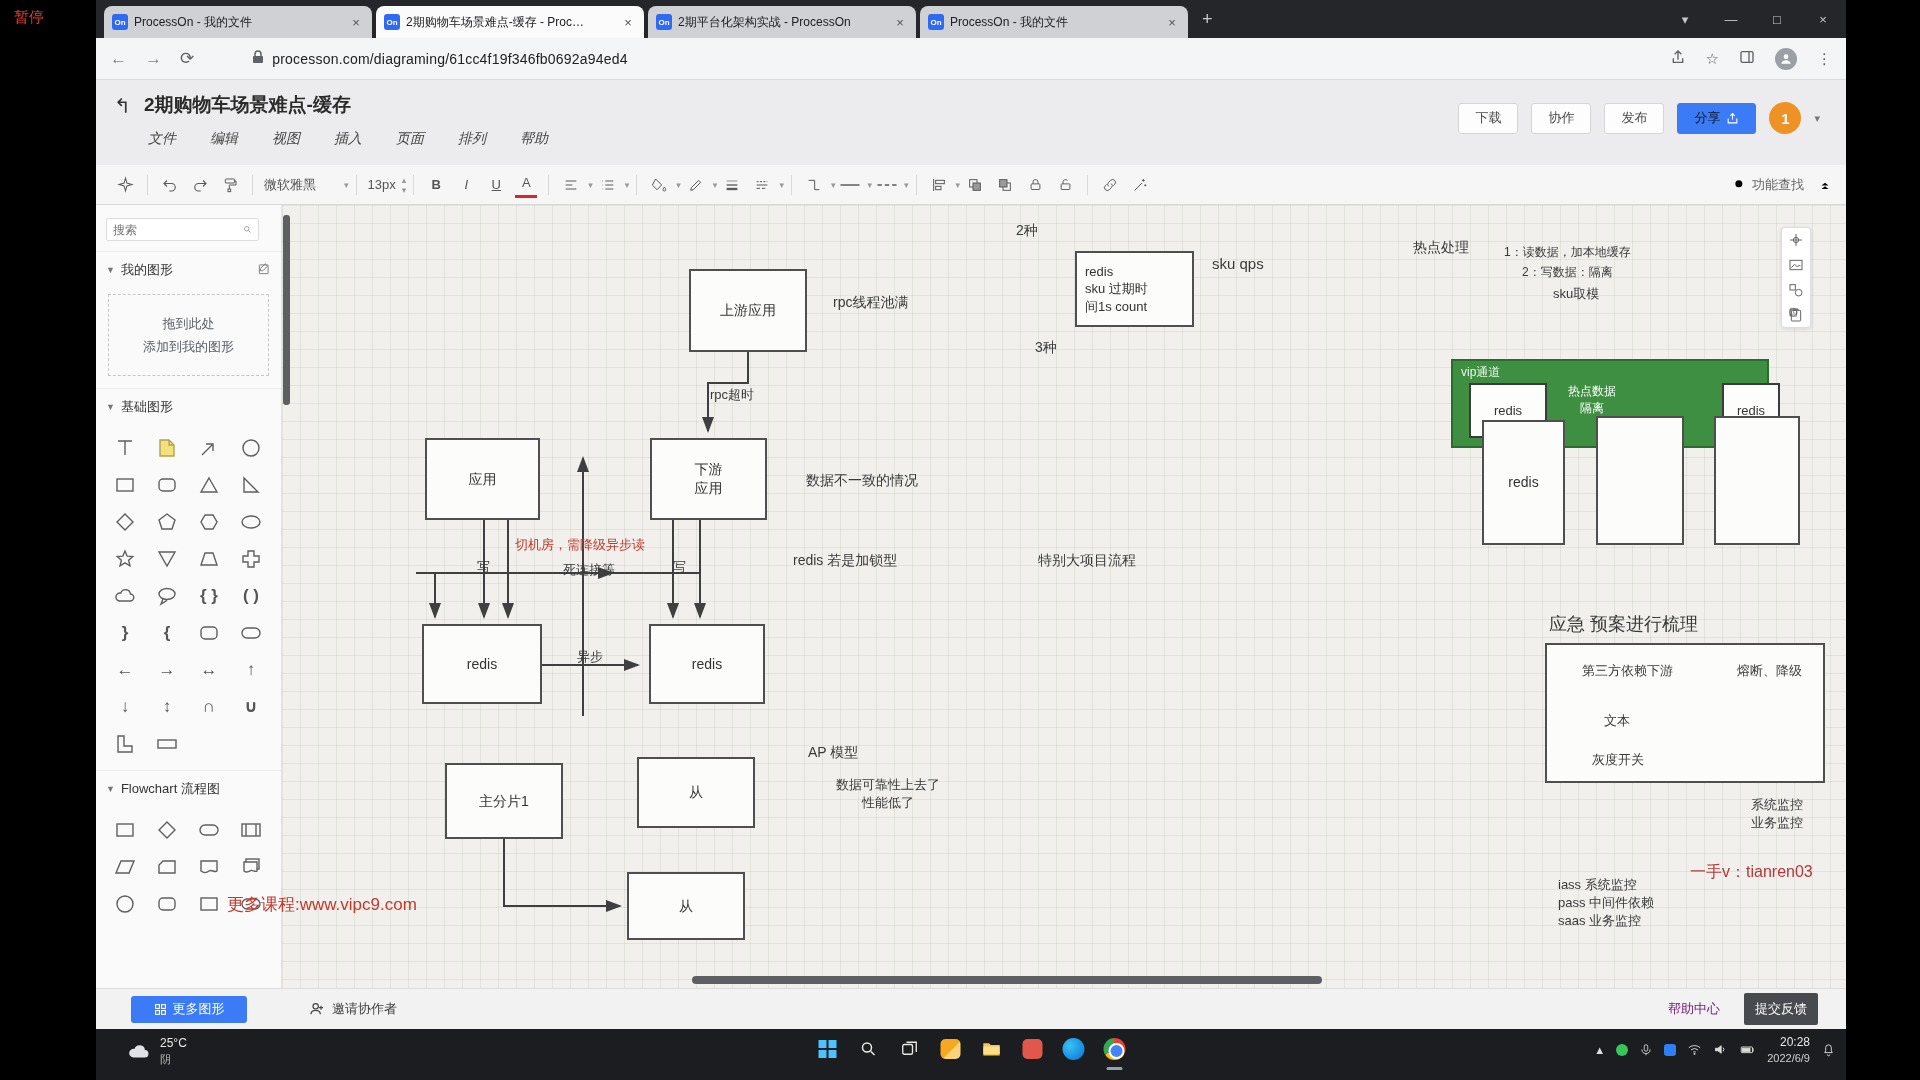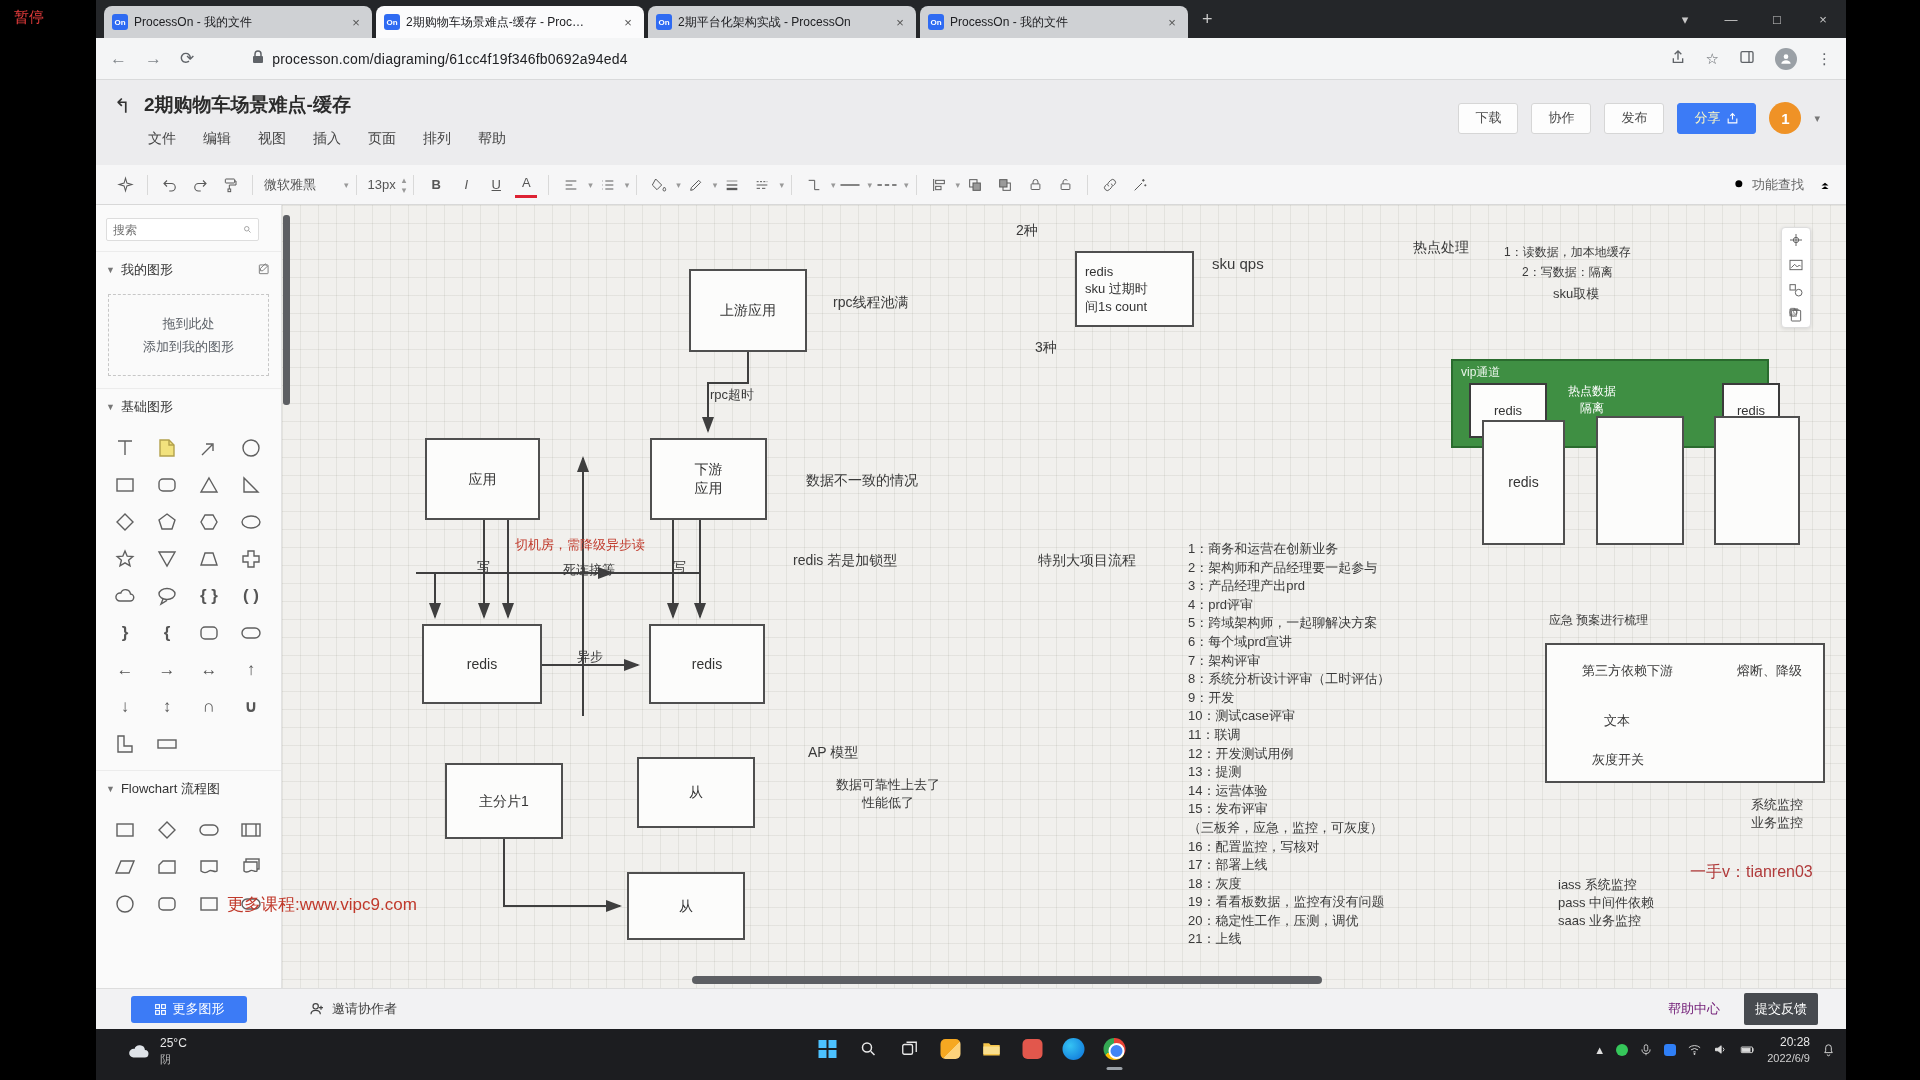--- a/index.html
+++ b/index.html
@@ -29,25 +29,25 @@
   #lock-icon { margin:0 8px 0 40px; }
   #url-text { font-size:14px; color:#202124; letter-spacing:.2px; }
   #url-right { margin-left:auto; display:flex; align-items:center; gap:20px; }
   #url-right .ric { color:#5f6368; font-size:15px; }
   #avatar-browser { width:22px; height:22px; border-radius:50%; background:#9aa0a6; display:flex; align-items:center; justify-content:center; }
 
   
   #appheader { position:absolute; left:0; top:80px; width:100%; height:85px; background:#ececee; }
   #back-arrow { position:absolute; left:18px; top:14px; font-size:20px; color:#333; }
   #doc-title { position:absolute; left:48px; top:12px; font-size:19px; font-weight:bold; color:#2b2b2b; }
-  #menu { position:absolute; left:52px; top:50px; display:flex; gap:27px; font-size:14px; color:#454545; }
+  #menu { position:absolute; left:52px; top:50px; display:flex; gap:34px; font-size:14px; color:#454545;font-style:italic; }
   #hdr-actions { position:absolute; right:26px; top:22px; display:flex; align-items:center; gap:13px; }
   .hbtn { height:31px; padding:0 16px; background:#fdfdfd; border:1px solid #d6d6d6; border-radius:3px;
           font-size:13px; color:#4a4a4a; display:flex; align-items:center; }
-  .hbtn.primary { background:#3c7bf6; border-color:#3c7bf6; color:#fef9c3; gap:6px; }
+  .hbtn.primary { background:#3c7bf6; border-color:#3c7bf6; color:#0f172a; gap:6px; }
   #avatar-app { width:32px; height:32px; border-radius:50%; background:#ef9226; color:#fff; font-size:15px; font-weight:bold;
                 display:flex; align-items:center; justify-content:center; }
   .chev { color:#777; font-size:11px; }
 
   
   #toolbar { position:absolute; left:0; top:165px; width:100%; height:40px; background:#f6f6f7;
              border-bottom:1px solid #d8d8d8; display:flex; align-items:center; padding:0 14px; font-size:13px; color:#555; }
   .ti { display:flex; align-items:center; justify-content:center; min-width:22px; height:26px; margin:0 4px; color:#555; }
   .ti svg { stroke:#5a5a5a; fill:none; stroke-width:1.5; }
   .tsep { width:1px; height:20px; background:#d9d9d9; margin:0 7px; }
@@ -668,42 +668,20 @@
       </svg>
 
       <div id="greenbox" style="left: 1169px; top: 110px; width: 318px; height: 89px; background: rgb(63, 143, 67); border-color: rgb(42, 107, 46); margin-top: 44px;">
         <span class="glabel">vip通道</span>
         <div class="gredis" id="gredis1" style="left: 16px; top: 22px; width: 78px; height: 55px;">redis</div>
         <div id="gcaption">热点数据
 隔离</div>
         <div class="gredis" id="gredis2" style="left: 269px; top: 22px; width: 58px; height: 55px;">redis</div>
       </div>
 
-      <div id="plist" style="left: 906px; top: 335px;">1：商务和运营在创新业务
-2：架构师和产品经理要一起参与
-3：产品经理产出prd
-4：prd评审
-5：跨域架构师，一起聊解决方案
-6：每个域prd宣讲
-7：架构评审
-8：系统分析设计评审（工时评估）
-9：开发
-10：测试case评审
-11：联调
-12：开发测试用例
-13：提测
-14：运营体验
-15：发布评审
-（三板斧，应急，监控，可灰度）
-16：配置监控，写核对
-17：部署上线
-18：灰度
-19：看看板数据，监控有没有问题
-20：稳定性工作，压测，调优
-21：上线</div>
 
       <div class="scroll-v"></div>
       <div class="scroll-h"></div>
     <div class="flow-box" style="left: 407px; top: 64px; width: 118px; height: 83px;">上游应用</div>
         <div class="flow-box" style="left: 143px; top: 233px; width: 115px; height: 82px;">应用</div>
         <div class="flow-box" style="left: 368px; top: 233px; width: 117px; height: 82px;">下游
 应用</div>
         <div class="flow-box" style="left: 140px; top: 419px; width: 120px; height: 80px;">redis</div>
         <div class="flow-box" style="left: 367px; top: 419px; width: 116px; height: 80px;">redis</div>
         <div class="flow-box" style="left: 163px; top: 558px; width: 118px; height: 76px;">主分片1</div>
@@ -729,21 +707,21 @@
         <div class="c-label" style="left: 233px; top: 331px; font-size: 13px; color: rgb(192, 57, 43);">切机房，需降级异步读</div>
         <div class="c-label" style="left: 281px; top: 356px; font-size: 13px;">死连接等</div>
         <div class="c-label" style="left: 195px; top: 353px; font-size: 13px;">写</div>
         <div class="c-label" style="left: 391px; top: 353px; font-size: 13px;">写</div>
         <div class="c-label" style="left: 295px; top: 443px; font-size: 13px;">异步</div>
         <div class="c-label" style="left: 511px; top: 346px; font-size: 14px;">redis 若是加锁型</div>
         <div class="c-label" style="left: 756px; top: 346px; font-size: 14px;">特别大项目流程</div>
         <div class="c-label" style="left: 526px; top: 538px; font-size: 14px;">AP 模型</div>
         <div class="c-label" style="left: 496px; top: 571px; font-size: 13px; width: 220px; text-align: center;">数据可靠性上去了
 性能低了</div>
-        <div class="c-label" style="left: 1267px; top: 407px; font-size: 12px;">应急 预案进行梳理</div>
+        <div class="c-label" style="left: 1267px; top: 407px; font-size: 18px;">应急 预案进行梳理</div>
         <div class="c-label" style="left: 1300px; top: 457px; font-size: 13px;">第三方依赖下游</div>
         <div class="c-label" style="left: 1455px; top: 457px; font-size: 13px;">熔断、降级</div>
         <div class="c-label" style="left: 1322px; top: 507px; font-size: 13px;">文本</div>
         <div class="c-label" style="left: 1310px; top: 546px; font-size: 13px;">灰度开关</div>
         <div class="c-label" style="left: 1469px; top: 591px; font-size: 13px;">系统监控
 业务监控</div>
         <div class="c-label" style="left: 1276px; top: 671px; font-size: 13px;">iass  系统监控
 pass  中间件依赖
 saas  业务监控</div>
       </div>

